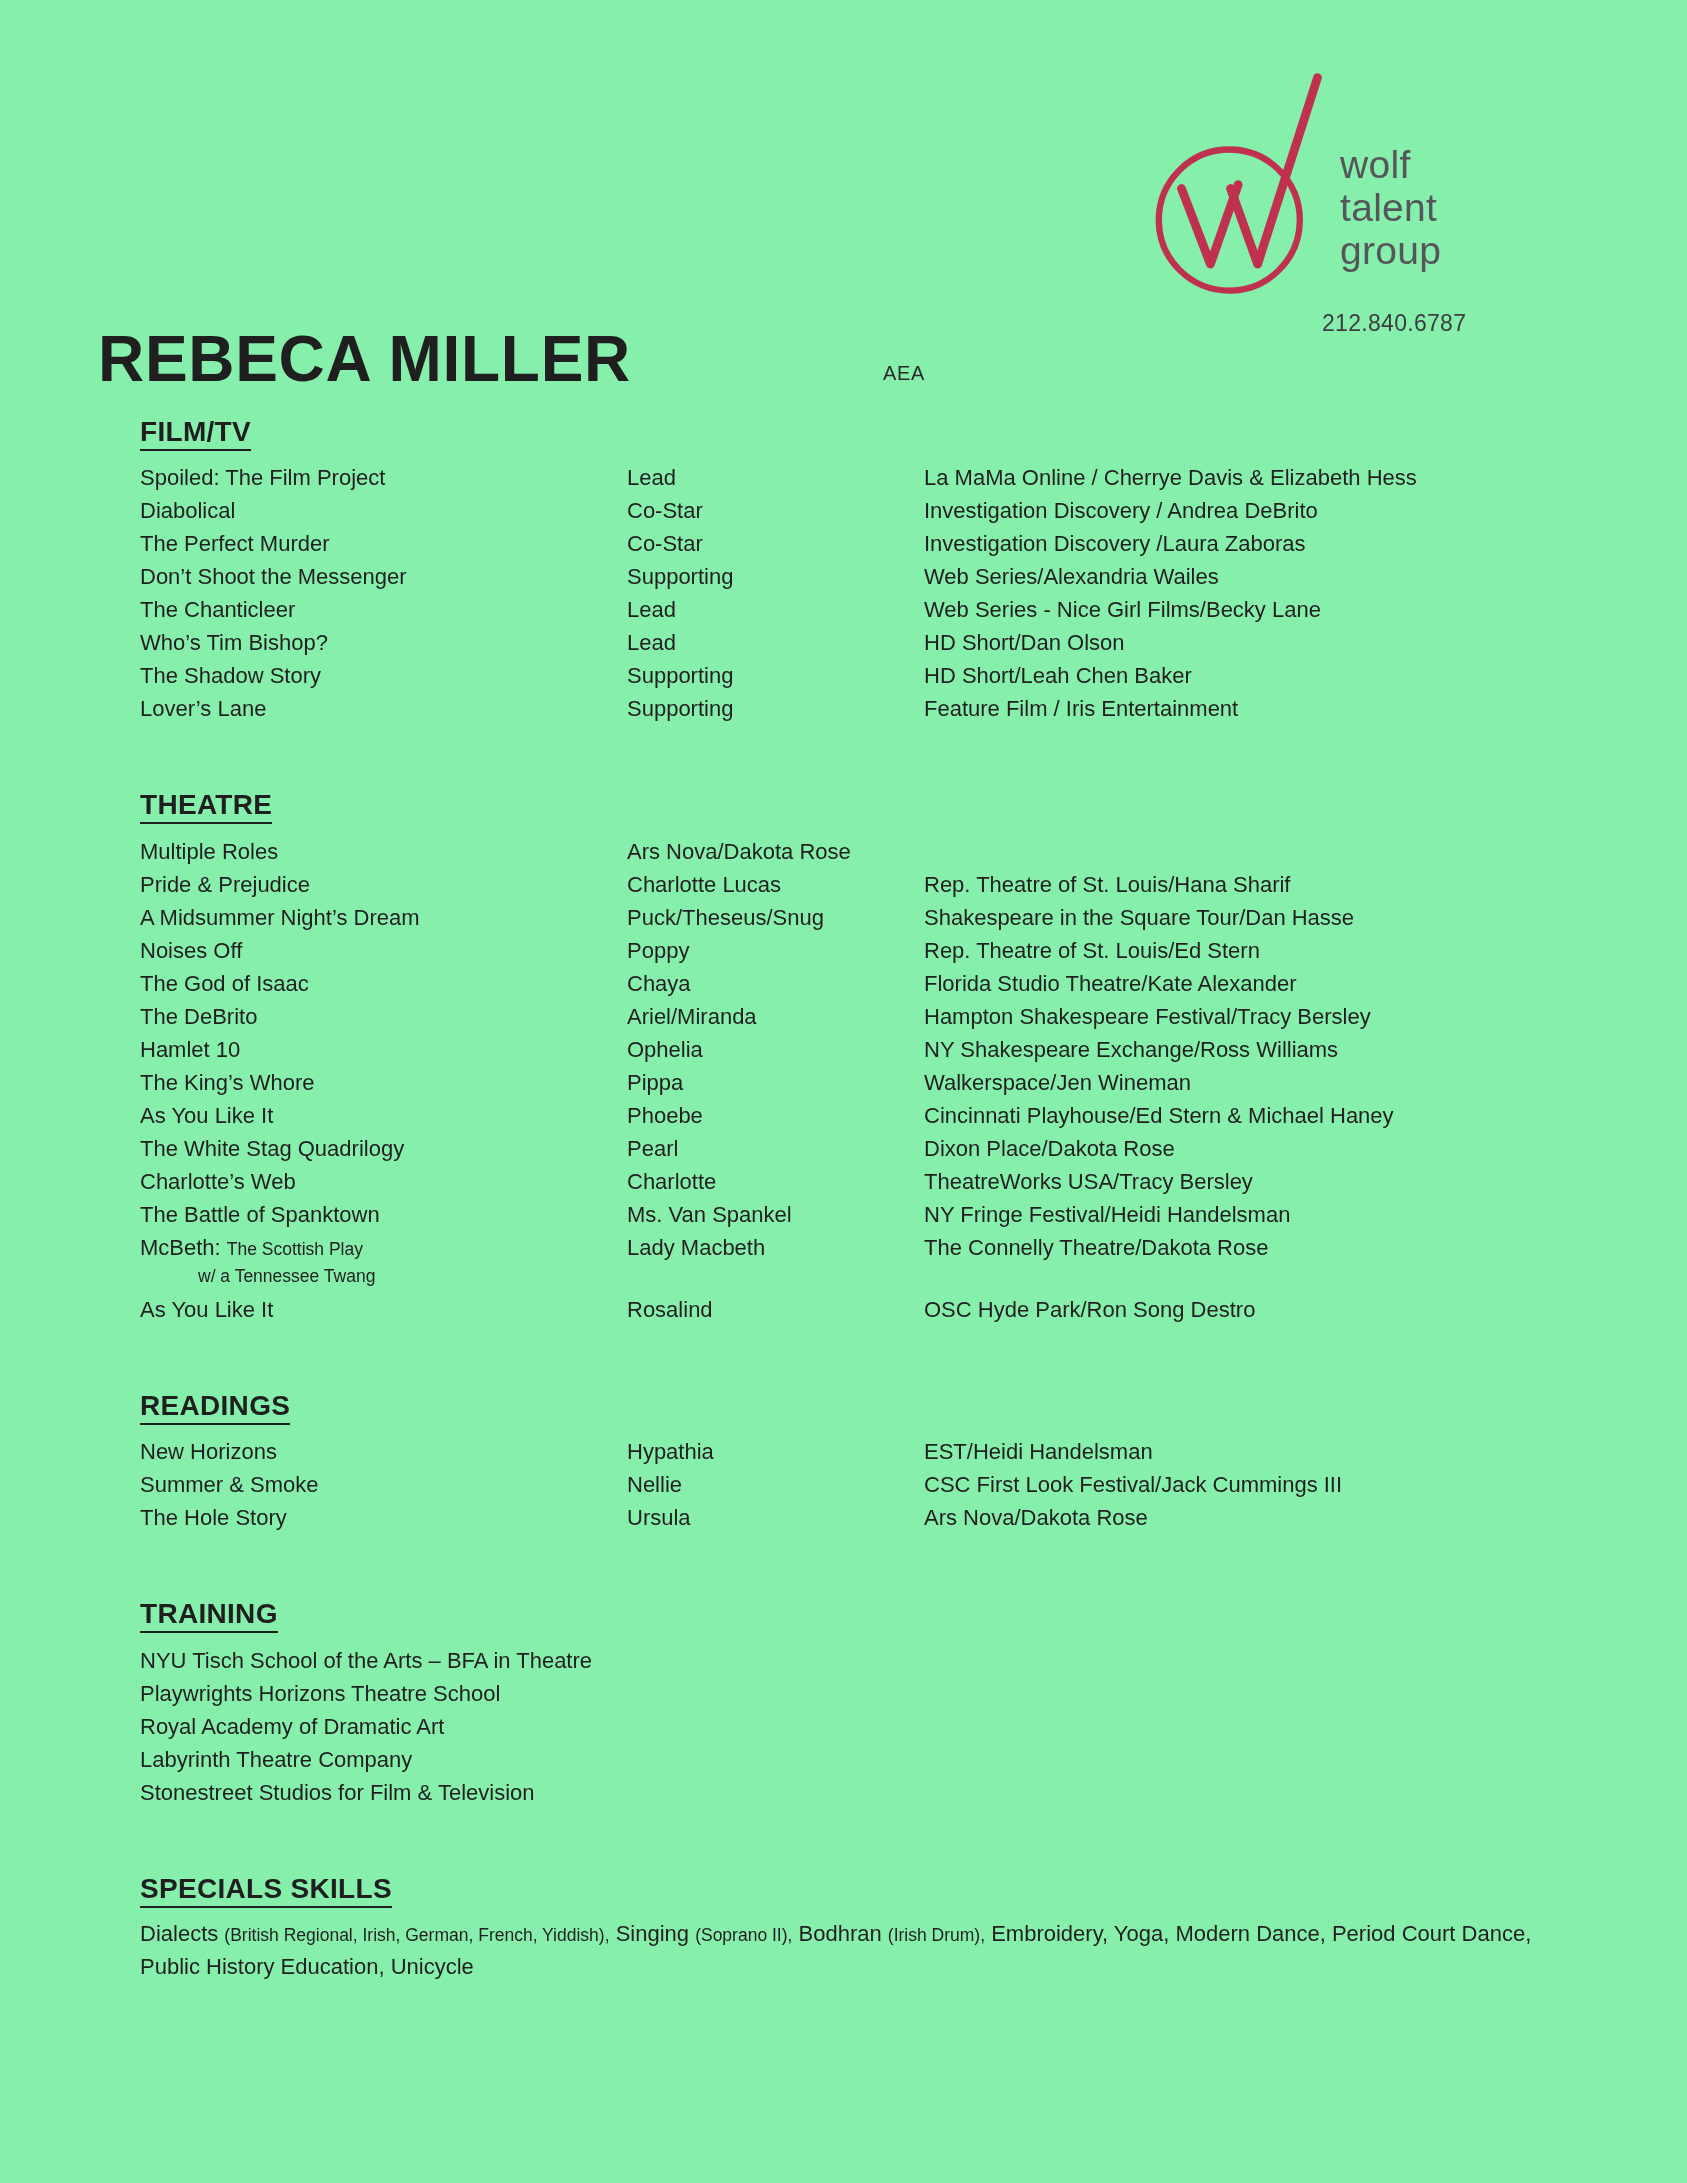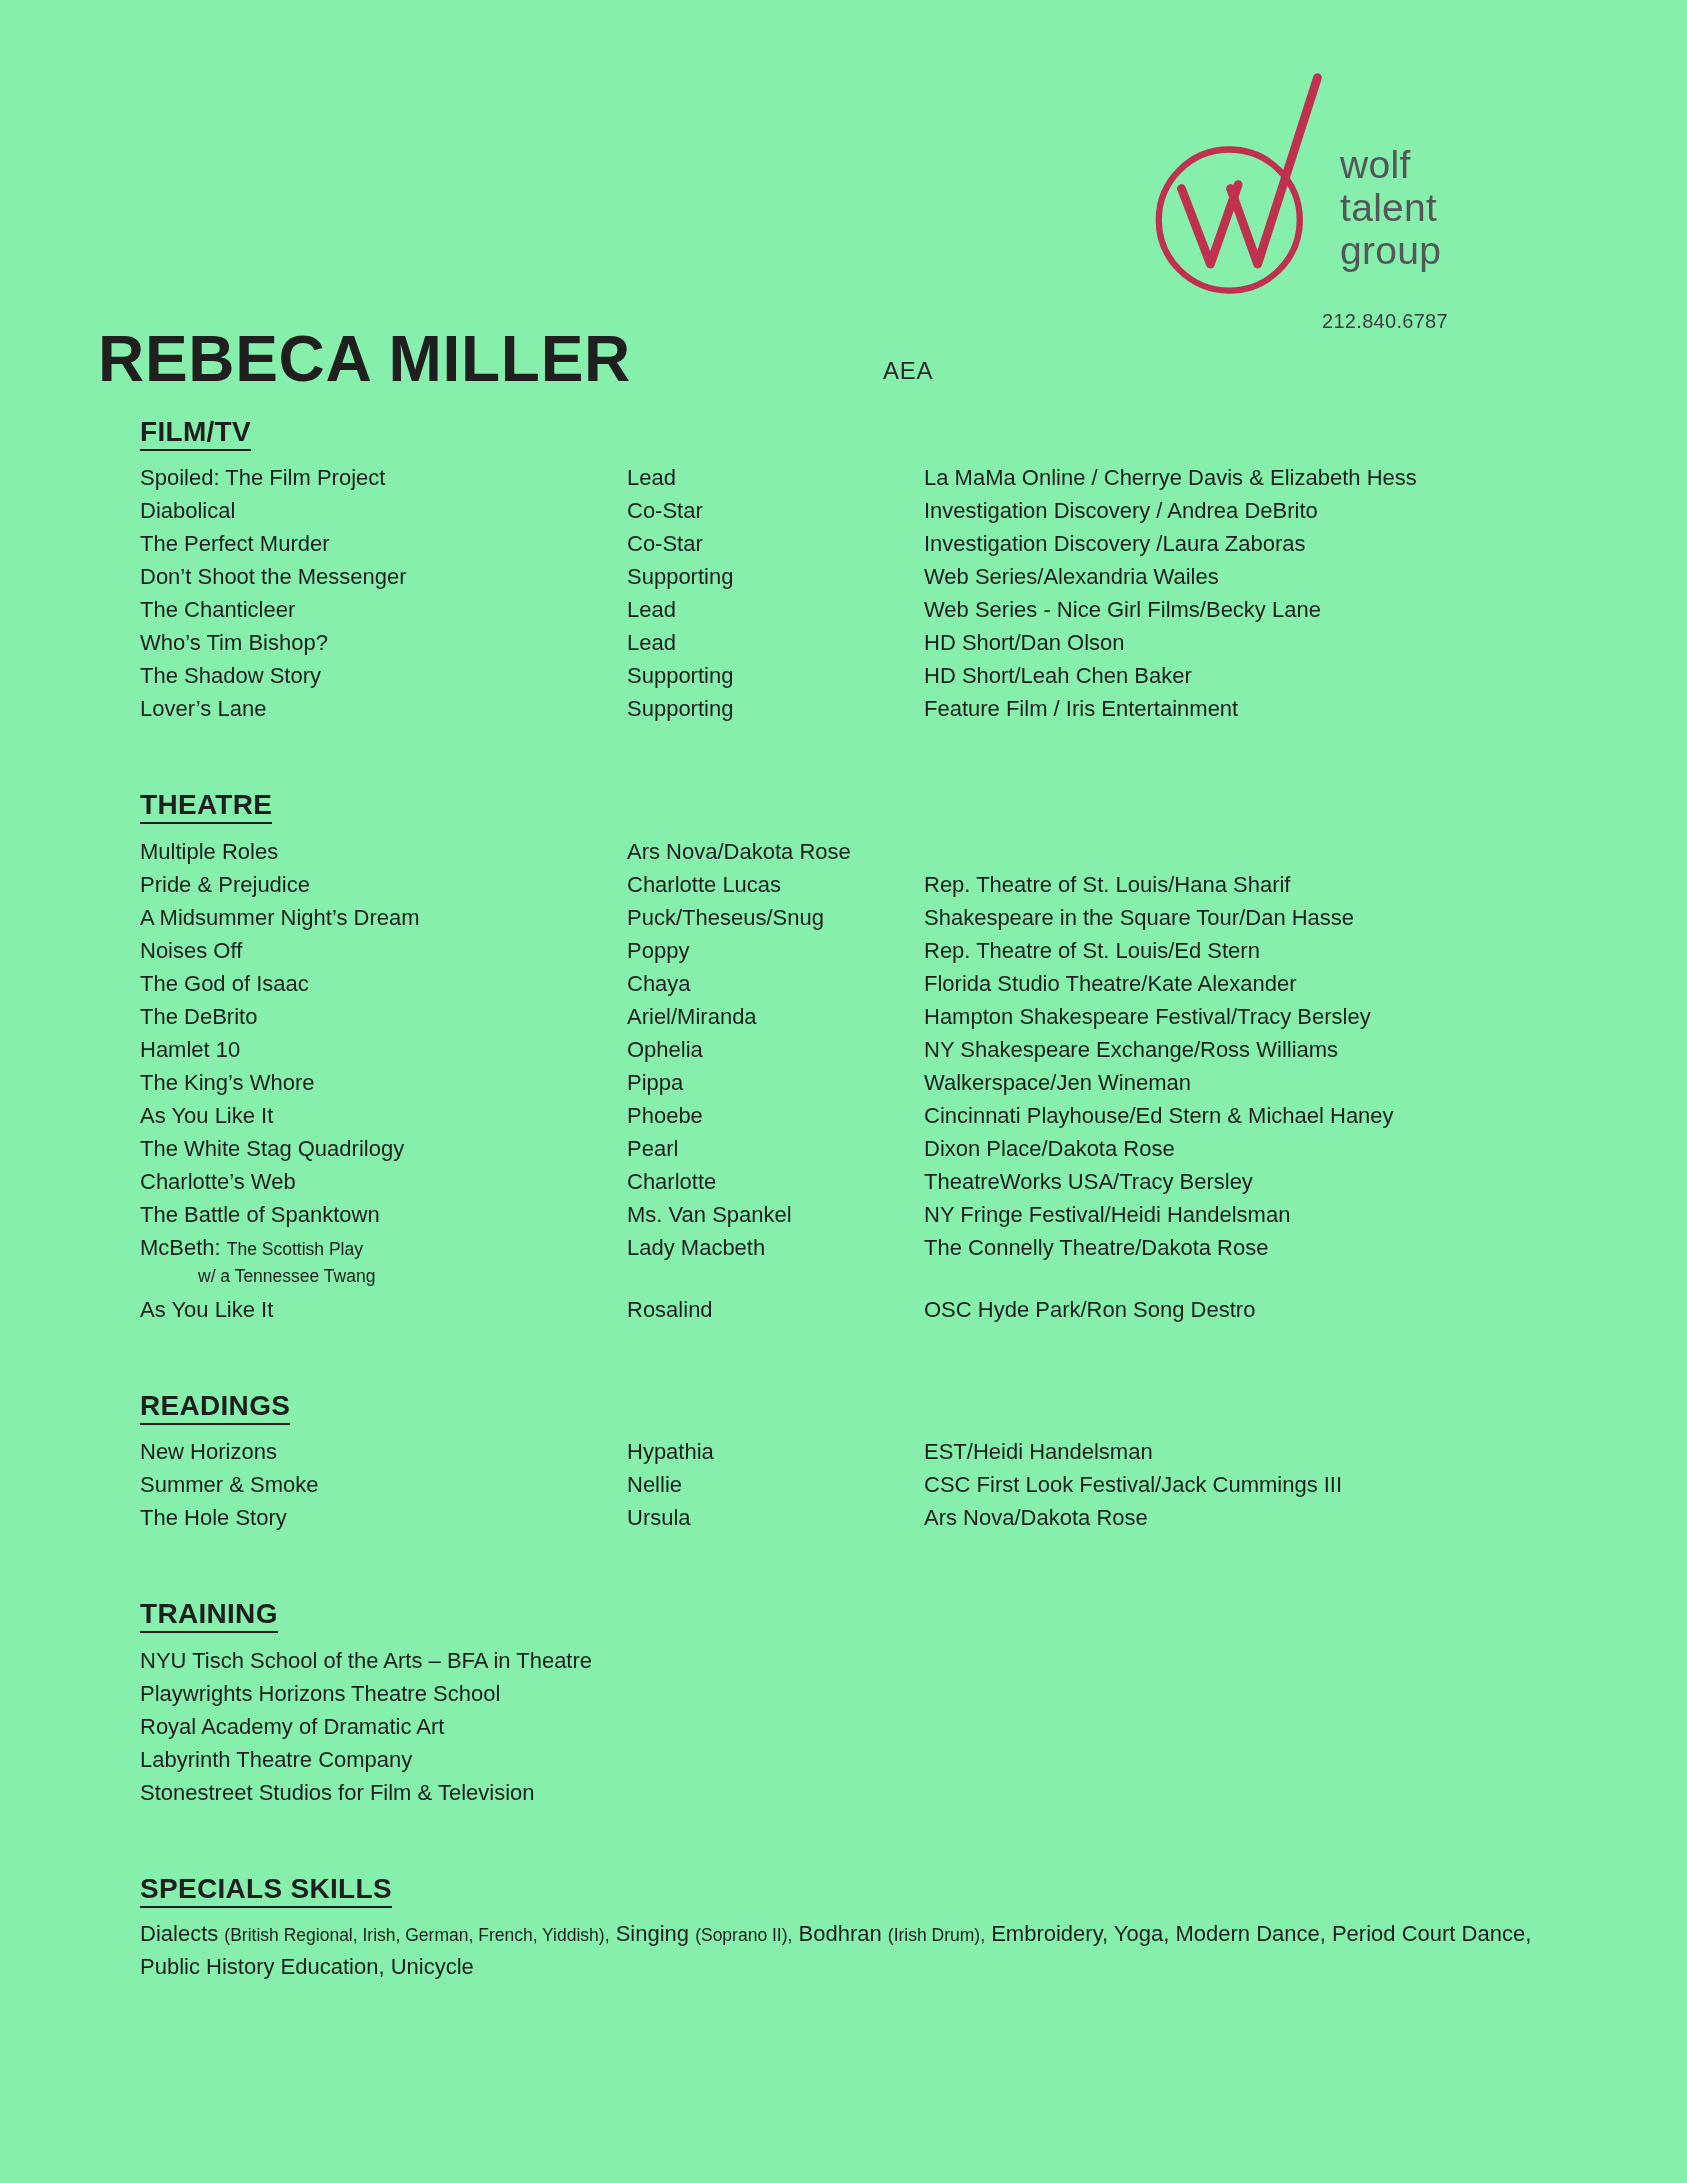--- a/index.html
+++ b/index.html
@@ -38,21 +38,21 @@
     margin-left:15px;
     margin-top:81px;
     font-size:39px;
     line-height:43px;
     letter-spacing:0.3px;
     color:#55565a;
   }
   .phone{
     margin-left:167px;
     margin-top:5.4px;
-    font-size:20px;
+    font-size:23px;
     letter-spacing:0.3px;
     color:#3c3d40;
   }
 
   
   .name-row{
     position:relative;
     margin-top:323px;
     height:73px;
   }
@@ -60,21 +60,21 @@
     font-size:64px;
     font-weight:bold;
     letter-spacing:0.7px;
     line-height:73px;
     white-space:nowrap;
   }
   .union{
     position:absolute;
     left:785px;
     bottom:10.8px;
-    font-size:24px;
+    font-size:20px;
     letter-spacing:0.7px;
     color:#2a2a2a;
   }
 
   
   .section{margin-top:64px;margin-left:42px;}
   .section.first{margin-top:20px;}
   .section-title{
     display:inline-block;
     font-size:28px;

